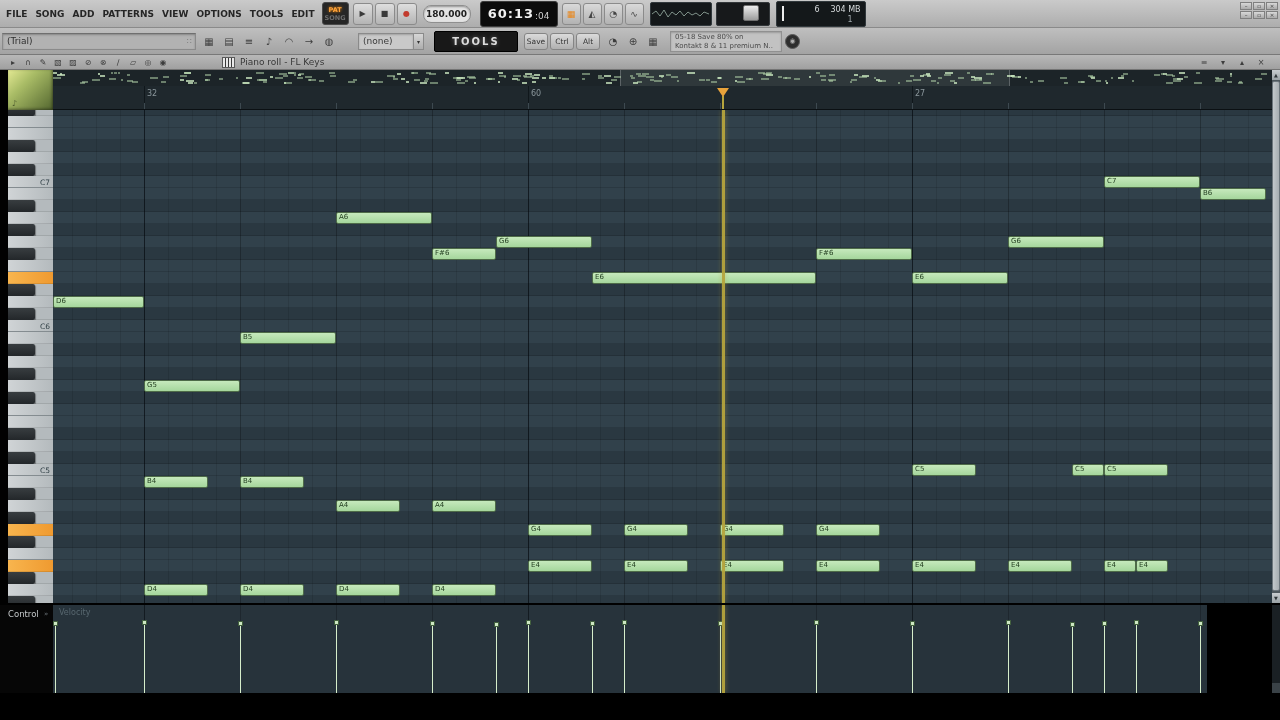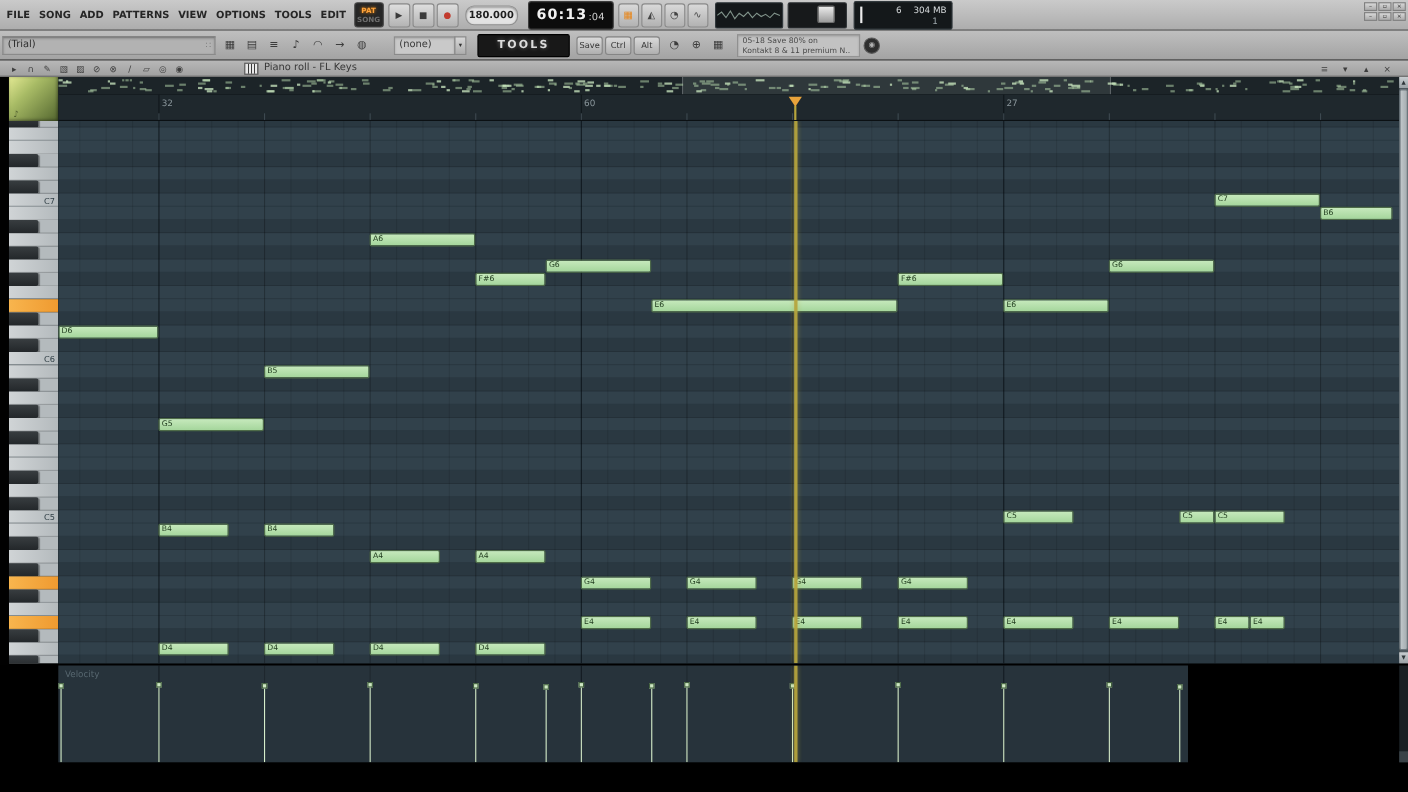--- a/index.html
+++ b/index.html
@@ -108,21 +108,21 @@
   .vl.beat{background:rgba(0,0,0,.26);}
   .vl.bar{background:rgba(3,8,12,.65);}
   .note{position:absolute;height:12px;box-sizing:border-box;background:linear-gradient(#c6e9bc,#a5d69c);
     border:1px solid #4e6b48;border-radius:2px;font-size:7px;line-height:9px;color:#1f3a1d;padding-left:2px;
     overflow:hidden;white-space:nowrap;}
   .ph{position:absolute;top:0;width:3px;box-shadow:0 0 5px rgba(190,170,60,.55);opacity:.95;}
   
   .ctrl-label{position:absolute;left:0;top:605px;width:53px;height:88px;background:#060606;font-size:8.5px;color:#c4c8ca;}
   .ctrl-label .txt{position:absolute;left:8px;top:4px;}
   .ctrl-label .chev{position:absolute;left:44px;top:5px;color:#6f777c;font-size:7px;}
-  .pr-control{position:absolute;left:53px;top:605px;width:1027px;height:88px;background:#27333b;overflow:hidden;}
+  .pr-control{position:absolute;left:53px;top:605px;width:1154px;height:88px;background:#27333b;overflow:hidden;}
   .vel-label{position:absolute;left:6px;top:3px;font-size:8px;color:#57676f;}
   .cvl{position:absolute;top:0;height:88px;width:1px;background:rgba(0,0,0,.22);}
   .cvl.bar{background:rgba(3,8,12,.55);}
   .stem{position:absolute;width:1px;}
   .hd{position:absolute;width:5px;height:5px;background:#cde7c2;border:1px solid #42603e;box-sizing:border-box;}
   
   .left-margin{position:absolute;left:0;top:70px;width:8px;height:535px;background:#010101;}
   .vsb{position:absolute;left:1272px;top:70px;width:8px;height:533px;background:#4e585e;}
   .vsb-btn{position:absolute;left:0;width:8px;height:10px;background:linear-gradient(#c8cdd0,#9aa2a6);
     font-size:5px;color:#2e3538;text-align:center;line-height:10px;}
@@ -734,20 +734,24 @@
       <div class="note" style="left: 955px; top: 450px; width: 64px;">E4</div>
       <div class="note" style="left: 1019px; top: 354px; width: 32px;">C5</div>
       <div class="note" style="left: 1051px; top: 66px; width: 96px;">C7</div>
       <div class="note" style="left: 1051px; top: 354px; width: 64px;">C5</div>
       <div class="note" style="left: 1051px; top: 450px; width: 32px;">E4</div>
       <div class="note" style="left: 1083px; top: 450px; width: 32px;">E4</div>
       <div class="note" style="left: 1147px; top: 78px; width: 66px;">B6</div>
       <div class="ph" style="left: 669px; height: 493px; background: rgb(182, 165, 61);"></div>
     </div>
 
+  <div class="ctrl-label">
+    <span class="txt">Control</span>
+    <span class="chev">»</span>
+  </div>
   <div class="pr-control" id="control">
     <span class="vel-label">Velocity</span>
   <div class="cvl bar" style="left: 91px;"></div>
       <div class="cvl" style="left: 187px;"></div>
       <div class="cvl" style="left: 283px;"></div>
       <div class="cvl" style="left: 379px;"></div>
       <div class="cvl bar" style="left: 475px;"></div>
       <div class="cvl" style="left: 571px;"></div>
       <div class="cvl" style="left: 667px;"></div>
       <div class="cvl" style="left: 763px;"></div>

